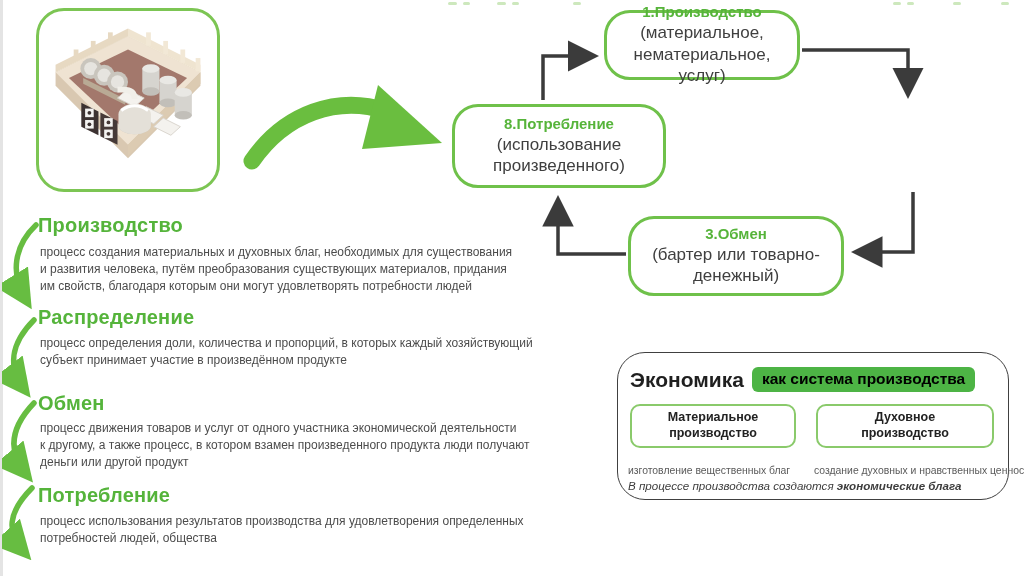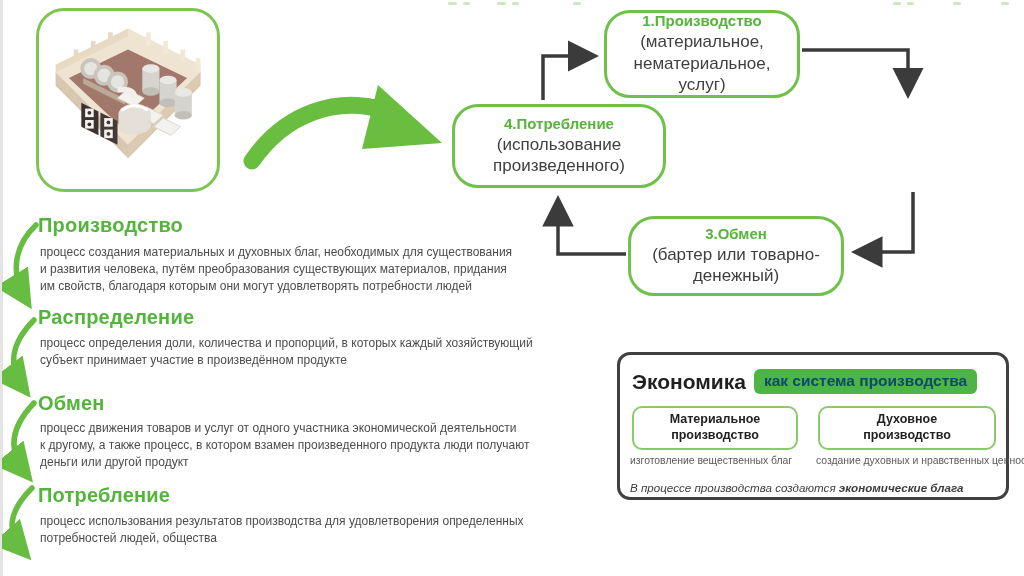--- a/index.html
+++ b/index.html
@@ -20,52 +20,52 @@
   }
 
   
   .cycle-box {
     position:absolute; border:3px solid #6fc14a; border-radius:26px; background:#fff;
     display:flex; flex-direction:column; align-items:center; justify-content:center;
     text-align:center; padding:6px 8px; box-sizing:border-box;
   }
   .cycle-title { color:#56b43a; font-weight:bold; font-size:15px; line-height:1.25; }
   .cycle-sub   { color:#3f3f3f; font-size:17px; line-height:1.28; white-space:pre-wrap; }
-  #box1 { left:604px; top:10px;  width:196px; height:88px; }
+  #box1 { left:604px; top:10px;  width:196px; height:70px; }
   #box2 { left:762px; top:104px; width:224px; height:84px; }
   #box3 { left:628px; top:216px; width:216px; height:80px; }
   #box4 { left:452px; top:104px; width:214px; height:84px; }
 
   .overlay-svg { position:absolute; }
 
   
   .section-title { position:absolute; left:38px; color:#55b43b; font-weight:bold; font-size:20px; letter-spacing:.2px; }
   .section-text  { position:absolute; left:40px; color:#4c4c4c; font-size:12px; line-height:1.4; white-space:pre-wrap; width:600px; }
   #s1t { top:214px; } #s1x { top:244px; }
   #s2t { top:306px; } #s2x { top:335px; }
   #s3t { top:392px; } #s3x { top:420px; }
   #s4t { top:484px; } #s4x { top:513px; }
 
   
   .econ {
     position:absolute; left:617px; top:352px; width:392px; height:148px;
-    border:3px solid #404040; border-radius:13px; background:#fff; box-sizing:border-box;
+    border:1px solid #404040; border-radius:28px; background:#fff; box-sizing:border-box;
   }
   .econ-title-row { position:absolute; left:12px; top:14px; display:flex; align-items:center; gap:8px; white-space:nowrap; }
   .econ-name  { font-size:21px; font-weight:bold; color:#1f1f1f; }
-  .econ-badge { background:#4db445; color:#0c4a6e; font-weight:bold; font-size:15.5px; padding:3px 10px 4px; border-radius:6px; }
+  .econ-badge { background:#4db445; color:#000000; font-weight:bold; font-size:15.5px; padding:3px 10px 4px; border-radius:6px; }
   .econ-sub {
     position:absolute; top:51px; height:44px; border:2px solid #8aca6b; border-radius:10px;
     display:flex; align-items:center; justify-content:center; text-align:center;
     font-weight:bold; font-size:12.5px; color:#222; line-height:1.25;
     white-space:pre-wrap; box-sizing:border-box; padding:2px 6px; background:#fff;
   }
   #econ-sub-0 { left:12px;  width:166px; }
   #econ-sub-1 { left:198px; width:178px; }
-  .econ-cap { position:absolute; top:100px; font-size:10.4px; color:#5a5a5a; white-space:nowrap; }
+  .econ-cap { position:absolute; top:112px; font-size:10.4px; color:#5a5a5a; white-space:nowrap; }
   #econ-cap-0 { left:10px; }
   #econ-cap-1 { left:196px; }
   .econ-foot { position:absolute; left:10px; top:126px; font-style:italic; font-size:11.6px; color:#3d3d3d; white-space:nowrap; }
   .econ-foot .bold-part { font-weight:bold; }
 </style>
 </head>
 <body>
 
 <div class="stage">
   <div class="left-edge"></div>
@@ -159,21 +159,21 @@
     <div class="cycle-title">1.Производство</div>
     <div class="cycle-sub">(материальное,
 нематериальное, услуг)</div>
   </div>
   <div class="cycle-box" id="box3">
     <div class="cycle-title">3.Обмен</div>
     <div class="cycle-sub">(бартер или товарно-
 денежный)</div>
   </div>
   <div class="cycle-box" id="box4">
-    <div class="cycle-title">4.Потребление</div>
+    <div class="cycle-title">8.Потребление</div>
     <div class="cycle-sub">(использование
 произведенного)</div>
   </div>
 
   <svg class="overlay-svg" style="left:440px;top:0;" width="570" height="320" viewBox="0 0 570 320">
     <defs>
       <marker id="mdark" markerWidth="9" markerHeight="9" refX="7" refY="4.5" orient="auto">
         <polygon points="0,0 9,4.5 0,9" fill="#3b3b3b"></polygon>
       </marker>
     </defs>

